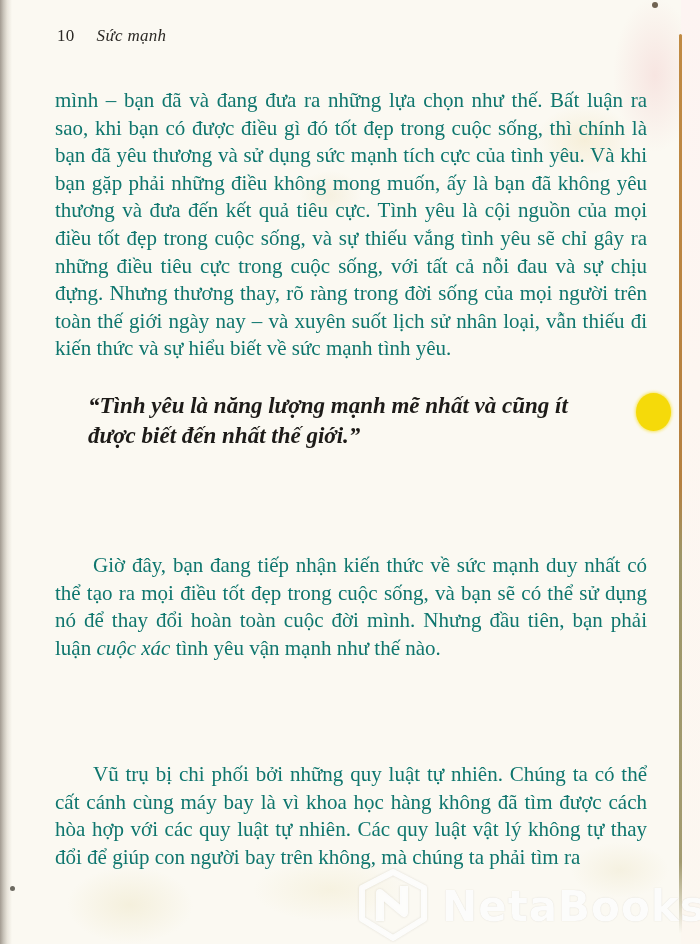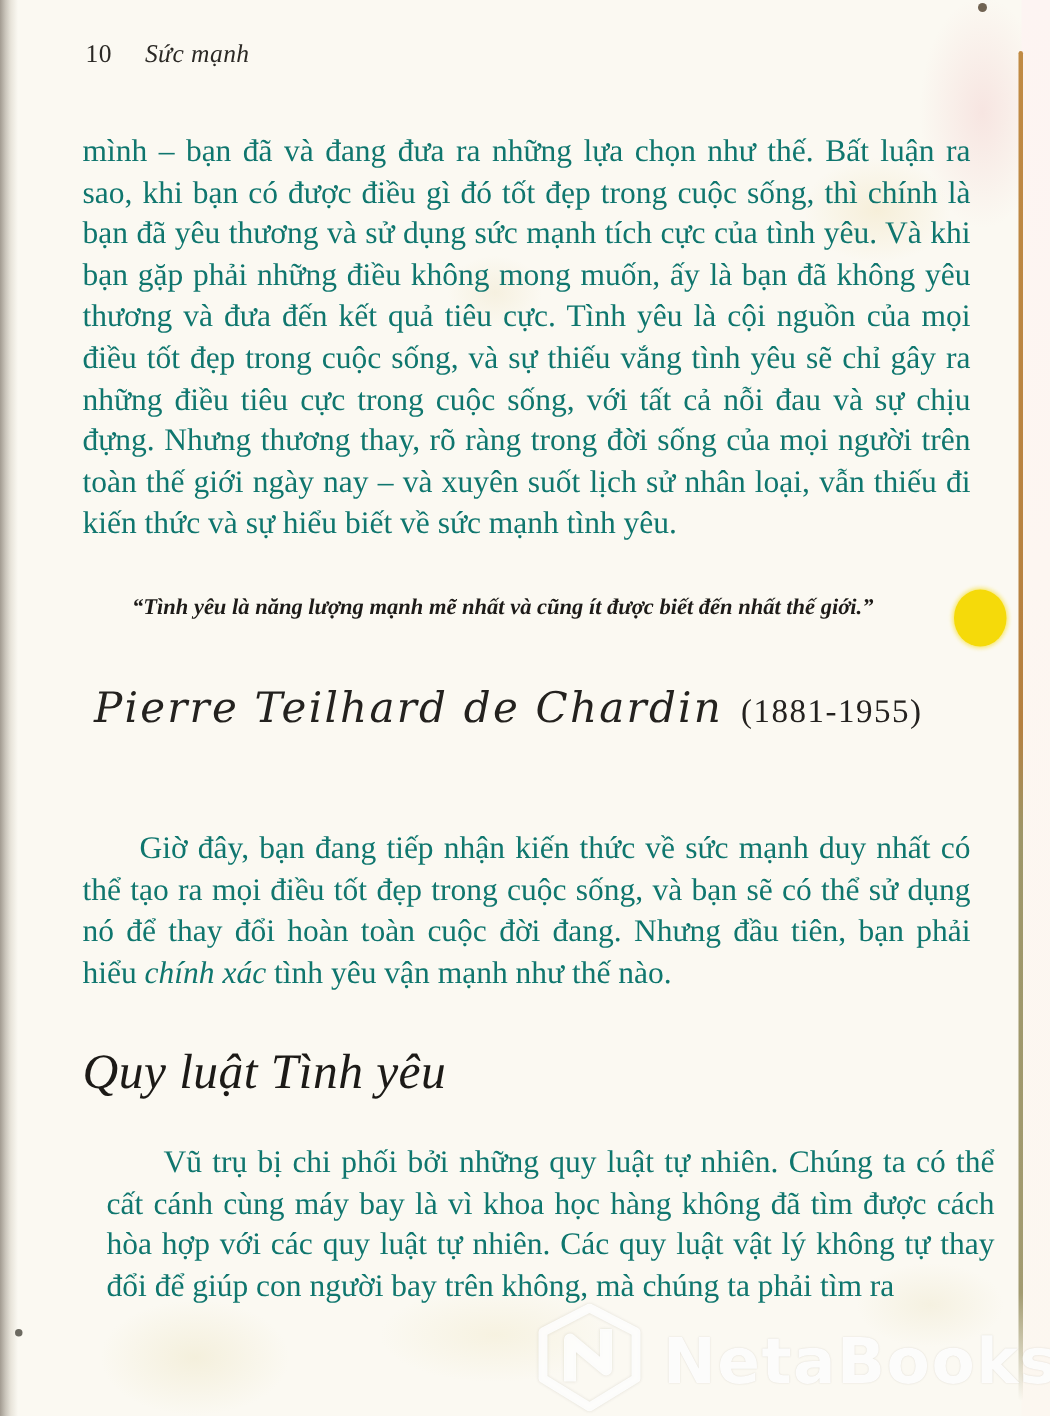--- a/index.html
+++ b/index.html
@@ -60,26 +60,26 @@
   .header .pnum{display:inline-block;margin-right:22px;}
   .header .rtitle{font-style:italic;}
 
   .para{
     position:absolute;left:55px;width:592px;
     font-size:21px;line-height:27.6px;
     text-align:justify;color:#0f766e;
   }
   .p1{top:87px;}
   .p2{top:552px;text-indent:38px;}
-  .p3{top:761px;text-indent:38px;margin-left:16px;}
+  .p3{top:761px;text-indent:38px;}
   .em-i{font-style:italic;}
 
   .quote{
     position:absolute;left:88px;top:391px;width:524px;
-    font-size:15px;line-height:29.5px;
+    font-size:23px;line-height:29.5px;
     font-style:italic;font-weight:bold;color:#1d1b18;
     text-align:left;
   }
   .author-line{
     position:absolute;left:55px;top:455px;width:560px;
     text-align:right;white-space:nowrap;color:#24221f;
   }
   .author-name{
     font-style:italic;font-size:28px;letter-spacing:1.5px;
     font-family:"DejaVu Serif", serif;
@@ -127,28 +127,23 @@
   <div class="sticker-dot"></div>
 
   <div class="header">
     <span class="pnum">10</span><span class="rtitle">Sức mạnh</span>
   </div>
 
   <div class="para p1">mình  – bạn đã và đang đưa ra những lựa chọn như thế. Bất luận ra sao, khi bạn có được điều gì đó tốt đẹp trong cuộc sống, thì chính là bạn đã yêu thương và sử dụng sức mạnh tích cực của tình yêu. Và khi bạn gặp phải những điều không mong muốn, ấy là bạn đã không yêu thương và đưa đến kết quả tiêu cực. Tình yêu là cội nguồn của mọi điều tốt đẹp trong cuộc sống, và sự thiếu vắng tình yêu sẽ chỉ gây ra những điều tiêu cực trong cuộc sống, với tất cả nỗi đau và sự chịu đựng. Nhưng thương thay, rõ ràng trong đời sống của mọi người trên toàn thế giới ngày nay – và xuyên suốt lịch sử nhân loại, vẫn thiếu đi kiến thức và sự hiểu biết về sức mạnh tình yêu.</div>
 
   <div class="quote">“Tình yêu là năng lượng mạnh mẽ nhất và cũng ít được biết đến nhất thế giới.”</div>
 
-  <div class="author-line">
-    <span class="author-name">Pierre Teilhard de Chardin</span>
-    <span class="author-years">(1881-1955)</span>
-  </div>
 
-  <div class="para p2"><span>Giờ đây, bạn đang tiếp nhận kiến thức về sức mạnh duy nhất có thể tạo ra mọi điều tốt đẹp trong cuộc sống, và bạn sẽ có thể sử dụng nó để thay đổi hoàn toàn cuộc đời đang. Nhưng đầu tiên, bạn phải hiểu </span><span class="em-i">chính xác</span><span> tình yêu vận mạnh như thế nào.</span></div>
+  <div class="para p2"><span>Giờ đây, bạn đang tiếp nhận kiến thức về sức mạnh duy nhất có thể tạo ra mọi điều tốt đẹp trong cuộc sống, và bạn sẽ có thể sử dụng nó để thay đổi hoàn toàn cuộc đời mình. Nhưng đầu tiên, bạn phải luận </span><span class="em-i">cuộc xác</span><span> tình yêu vận mạnh như thế nào.</span></div>
 
-  <div class="section-heading">Quy luật Tình yêu</div>
 
   <div class="para p3">Vũ trụ bị chi phối bởi những quy luật tự nhiên. Chúng ta có thể cất cánh cùng máy bay là vì khoa học hàng không đã tìm được cách hòa hợp với các quy luật tự nhiên. Các quy luật vật lý không tự thay đổi để giúp con người bay trên không, mà chúng ta phải tìm ra</div>
 
   <div class="watermark">
     <span class="wm-logo">
       <svg width="74" height="72" viewBox="0 0 74 72" fill="none" xmlns="http://www.w3.org/2000/svg">
         <path d="M37 3 L68 19 L68 50 L37 69 L6 50 L6 19 Z" stroke="currentColor" stroke-width="6" stroke-linejoin="round" fill="none"></path>
         <path d="M24 48 L24 24 L48 44 L48 21" stroke="currentColor" stroke-width="8" stroke-linejoin="round" stroke-linecap="square" fill="none"></path>
       </svg>
     </span>

